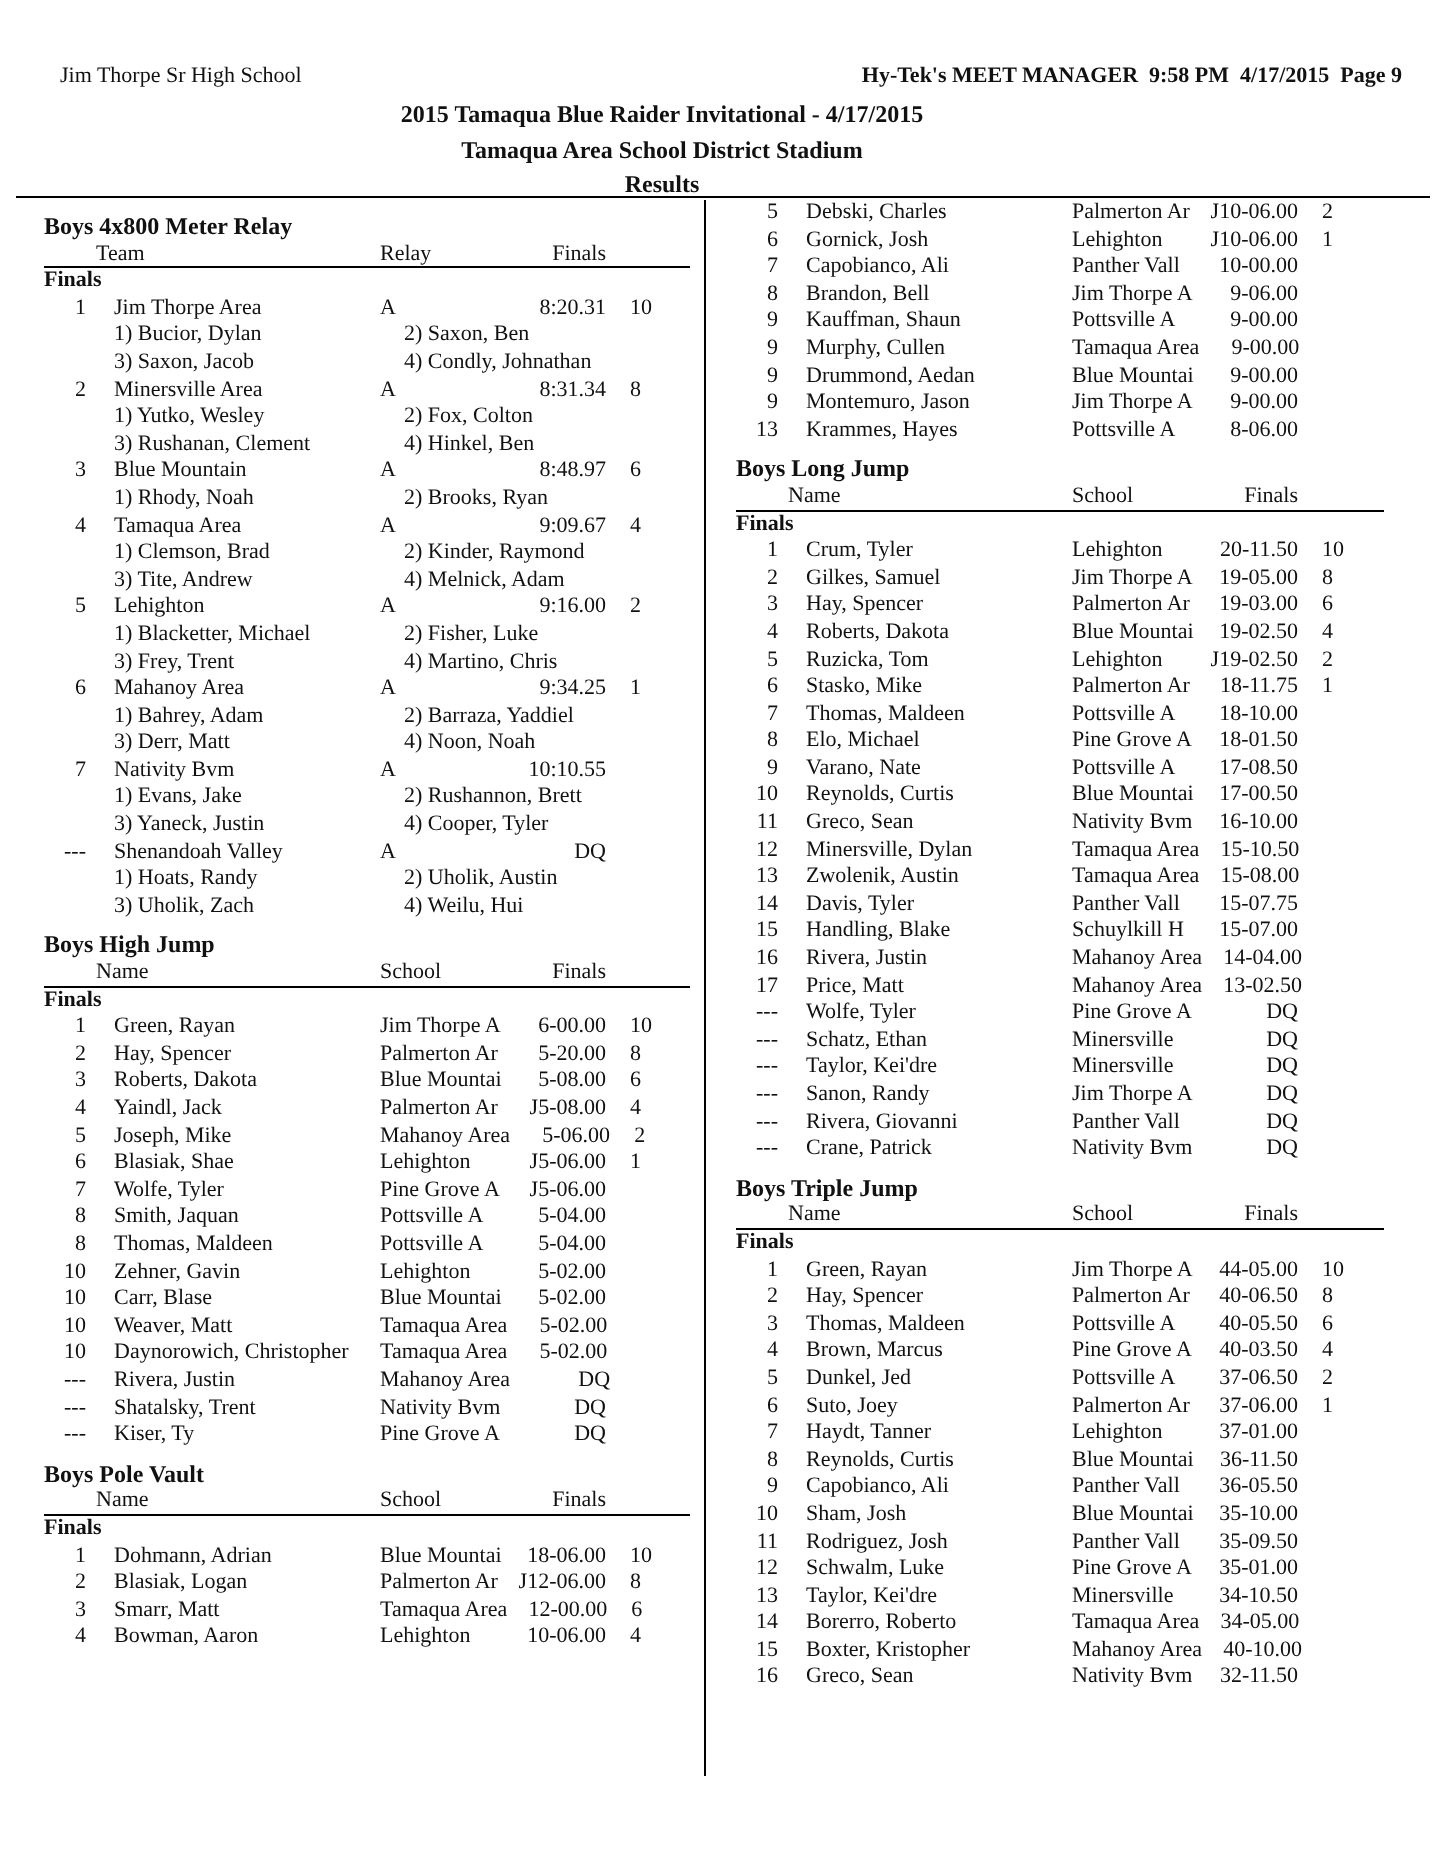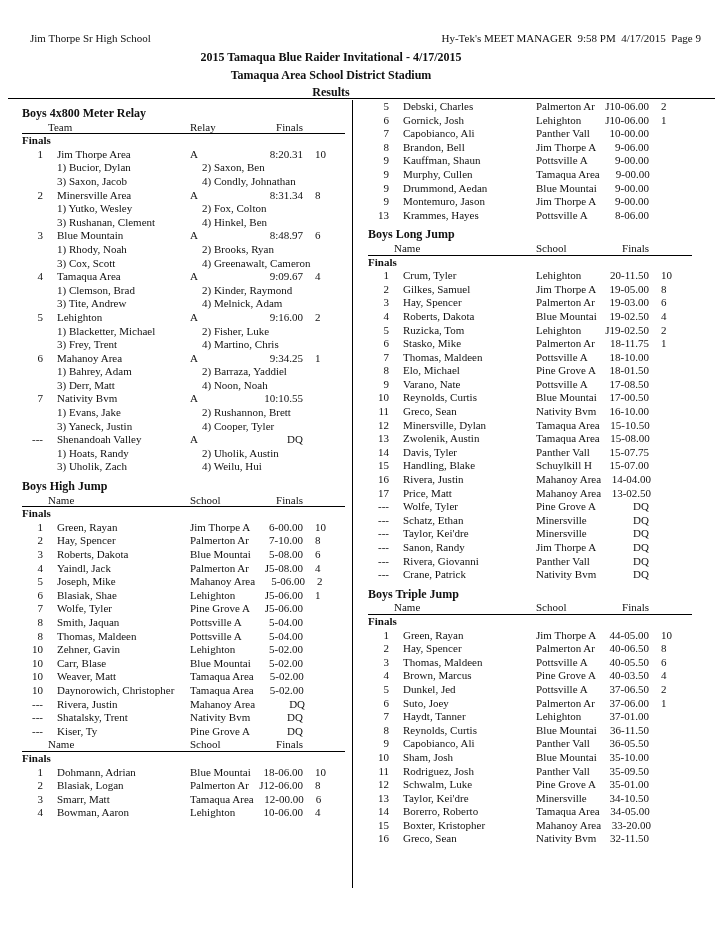--- a/index.html
+++ b/index.html
@@ -1,21 +1,21 @@
 <!DOCTYPE html>
 <html><head>
 <meta charset="utf-8">
 <style>
   html,body{margin:0;padding:0;background:#e8e8e8;}
   *{box-sizing:border-box;}
   .page{position:relative;width:723px;height:935px;background:#ffffff;
         font-family:"Liberation Serif", serif;font-size:11px;color:#111;overflow:hidden;}
   .hdr-line{position:absolute;top:32px;left:30px;right:22px;display:flex;
             justify-content:space-between;line-height:13px;text-align:right;}
-  .pre{white-space:pre;}
+  .pre{white-space:pre;font-weight:bold;}
   .center-bold{position:absolute;left:0;width:662px;text-align:center;
                font-weight:bold;font-size:12px;line-height:14px;}
   .meet-title{top:50px;}
   .meet-venue{top:68px;}
   .results-label{top:85px;}
   .full-rule{position:absolute;top:98px;left:8px;right:8px;height:0;
              border-top:1.6px solid #000;}
   .divider{position:absolute;left:352px;top:100px;width:1px;height:788px;background:#000;}
   .col{position:absolute;top:101px;}
   .col-left{left:22px;width:323px;}
@@ -93,24 +93,20 @@
           <span class="c-name">Blue Mountain</span>
           <span class="c-school">A</span>
           <span class="c-finals">8:48.97</span>
           <span class="c-points">6</span>
         </div>
         <div class="row">
           <span class="leg1">1) Rhody, Noah</span>
           <span class="leg2">2) Brooks, Ryan</span>
         </div>
         <div class="row">
-          <span class="leg1">3) Cox, Scott</span>
-          <span class="leg2">4) Greenawalt, Cameron</span>
-        </div>
-        <div class="row">
           <span class="c-place">4</span>
           <span class="c-name">Tamaqua Area</span>
           <span class="c-school">A</span>
           <span class="c-finals">9:09.67</span>
           <span class="c-points">4</span>
         </div>
         <div class="row">
           <span class="leg1">1) Clemson, Brad</span>
           <span class="leg2">2) Kinder, Raymond</span>
         </div>
@@ -191,21 +187,21 @@
           <span class="c-place">1</span>
           <span class="c-name">Green, Rayan</span>
           <span class="c-school">Jim Thorpe A</span>
           <span class="c-finals">6-00.00</span>
           <span class="c-points">10</span>
         </div>
         <div class="row">
           <span class="c-place">2</span>
           <span class="c-name">Hay, Spencer</span>
           <span class="c-school">Palmerton Ar</span>
-          <span class="c-finals">7-10.00</span>
+          <span class="c-finals">5-20.00</span>
           <span class="c-points">8</span>
         </div>
         <div class="row">
           <span class="c-place">3</span>
           <span class="c-name">Roberts, Dakota</span>
           <span class="c-school">Blue Mountai</span>
           <span class="c-finals">5-08.00</span>
           <span class="c-points">6</span>
         </div>
         <div class="row">
@@ -294,20 +290,21 @@
         </div>
         <div class="row">
           <span class="c-place">---</span>
           <span class="c-name">Kiser, Ty</span>
           <span class="c-school">Pine Grove A</span>
           <span class="c-finals">DQ</span>
           <span class="c-points"></span>
         </div>
       </div>
       <div class="section">
+        <div class="sec-title">Boys Pole Vault</div>
         <div class="row thead">
           <span class="h-first">Name</span>
           <span class="h-mid">School</span>
           <span class="h-last">Finals</span>
         </div>
         <div class="finals-label">Finals</div>
         <div class="row">
           <span class="c-place">1</span>
           <span class="c-name">Dohmann, Adrian</span>
           <span class="c-school">Blue Mountai</span>
@@ -676,21 +673,21 @@
           <span class="c-place">14</span>
           <span class="c-name">Borerro, Roberto</span>
           <span class="c-school">Tamaqua Area</span>
           <span class="c-finals">34-05.00</span>
           <span class="c-points"></span>
         </div>
         <div class="row">
           <span class="c-place">15</span>
           <span class="c-name">Boxter, Kristopher</span>
           <span class="c-school">Mahanoy Area</span>
-          <span class="c-finals">33-20.00</span>
+          <span class="c-finals">40-10.00</span>
           <span class="c-points"></span>
         </div>
         <div class="row">
           <span class="c-place">16</span>
           <span class="c-name">Greco, Sean</span>
           <span class="c-school">Nativity Bvm</span>
           <span class="c-finals">32-11.50</span>
           <span class="c-points"></span>
         </div>
       </div>

